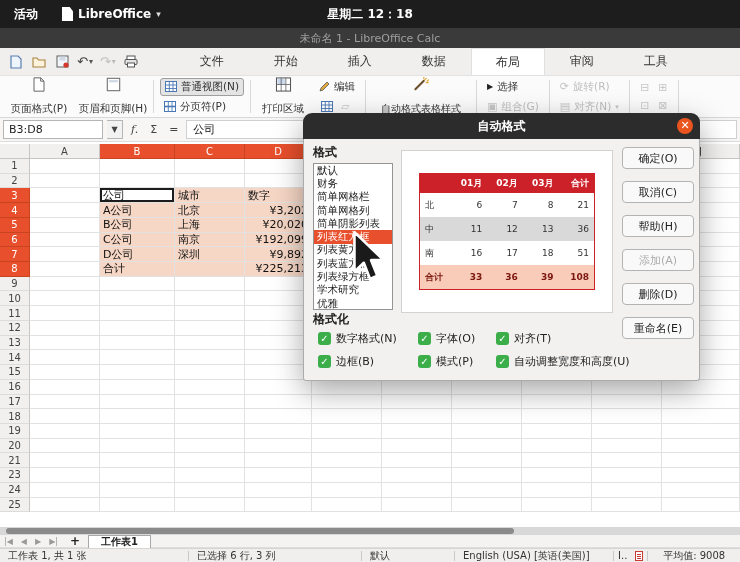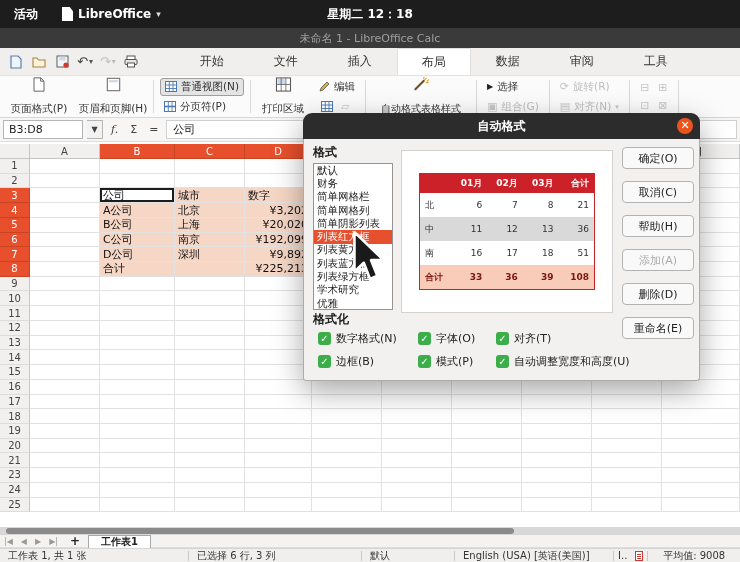--- a/index.html
+++ b/index.html
@@ -50,21 +50,21 @@
   .sbtn.pressed { background:#e4e4e4; border:1px solid #9f9f9f; border-radius:3px; }
   .sbtn.disabled { color:#bdbdbd; }
   .minirow { display:flex; align-items:center; gap:8px; padding:0 6px; height:18px; }
   .gicons2x2 { display:grid; grid-template-columns:16px 16px; grid-template-rows:16px 16px;
     gap:2px; align-self:center; padding:0 4px; }
   .gico { color:#c7c7c7; font-size:11px; display:flex; align-items:center; justify-content:center; }
 
   
   .fbar { position:absolute; left:0; top:118px; width:740px; height:24px; background:#f7f6f5;
     border-bottom:1px solid #dcdcdc; display:flex; align-items:center; padding:2px 3px; gap:4px; }
-  .namebox { width:80px; height:19px; background:#fff; border:1px solid #b5b5b5; font-size:11px;
+  .namebox { width:100px; height:19px; background:#fff; border:1px solid #b5b5b5; font-size:11px;
     color:#222; display:flex; align-items:center; padding:0 5px; }
   .nb-drop { width:16px; height:19px; border:1px solid #b5b5b5; border-left:none; background:#f2f2f2;
     display:flex; align-items:center; justify-content:center; font-size:8px; color:#444; cursor:pointer; }
   .fico { font-size:11px; color:#444; padding:0 4px; cursor:pointer; }
   .fico.fx { font-style:italic; font-family:"DejaVu Serif",serif; }
   .finput { flex:1; height:19px; background:#fff; border:1px solid #d0d0d0; font-size:11px;
     color:#111; display:flex; align-items:center; padding:0 6px; }
 
   
   .grid { position:absolute; left:0; top:144px; width:740px; height:383px; background:#fff; }
@@ -189,25 +189,25 @@
       </span>
       <span class="qicon">
         <svg width="14" height="13" viewBox="0 0 14 13">
             <rect x="3" y="1" width="8" height="3.5" fill="#fff" stroke="#555"></rect>
             <rect x="1" y="4.5" width="12" height="5" rx="1" fill="#e3e3e3" stroke="#555"></rect>
             <rect x="3.5" y="8" width="7" height="4" fill="#fff" stroke="#555"></rect>
           </svg>
       </span>
     </div>
     <div class="mtabs">
+        <div class="mtab">文件</div>
         <div class="mtab">开始</div>
-        <div class="mtab">文件</div>
         <div class="mtab">插入</div>
+        <div class="mtab">数据</div>
         <div class="mtab active">布局</div>
-        <div class="mtab">数据</div>
         <div class="mtab">审阅</div>
         <div class="mtab">工具</div>
       </div>
   </div>
 
   <div class="ribbon">
     <div class="bigbtn">
       <svg width="16" height="18" viewBox="0 0 16 18">
           <path d="M2 1 h8 l4 4 v12 h-12 z" fill="#fff" stroke="#666" stroke-width="1.2"></path>
           <path d="M10 1 v4 h4" fill="none" stroke="#666" stroke-width="1.2"></path>

